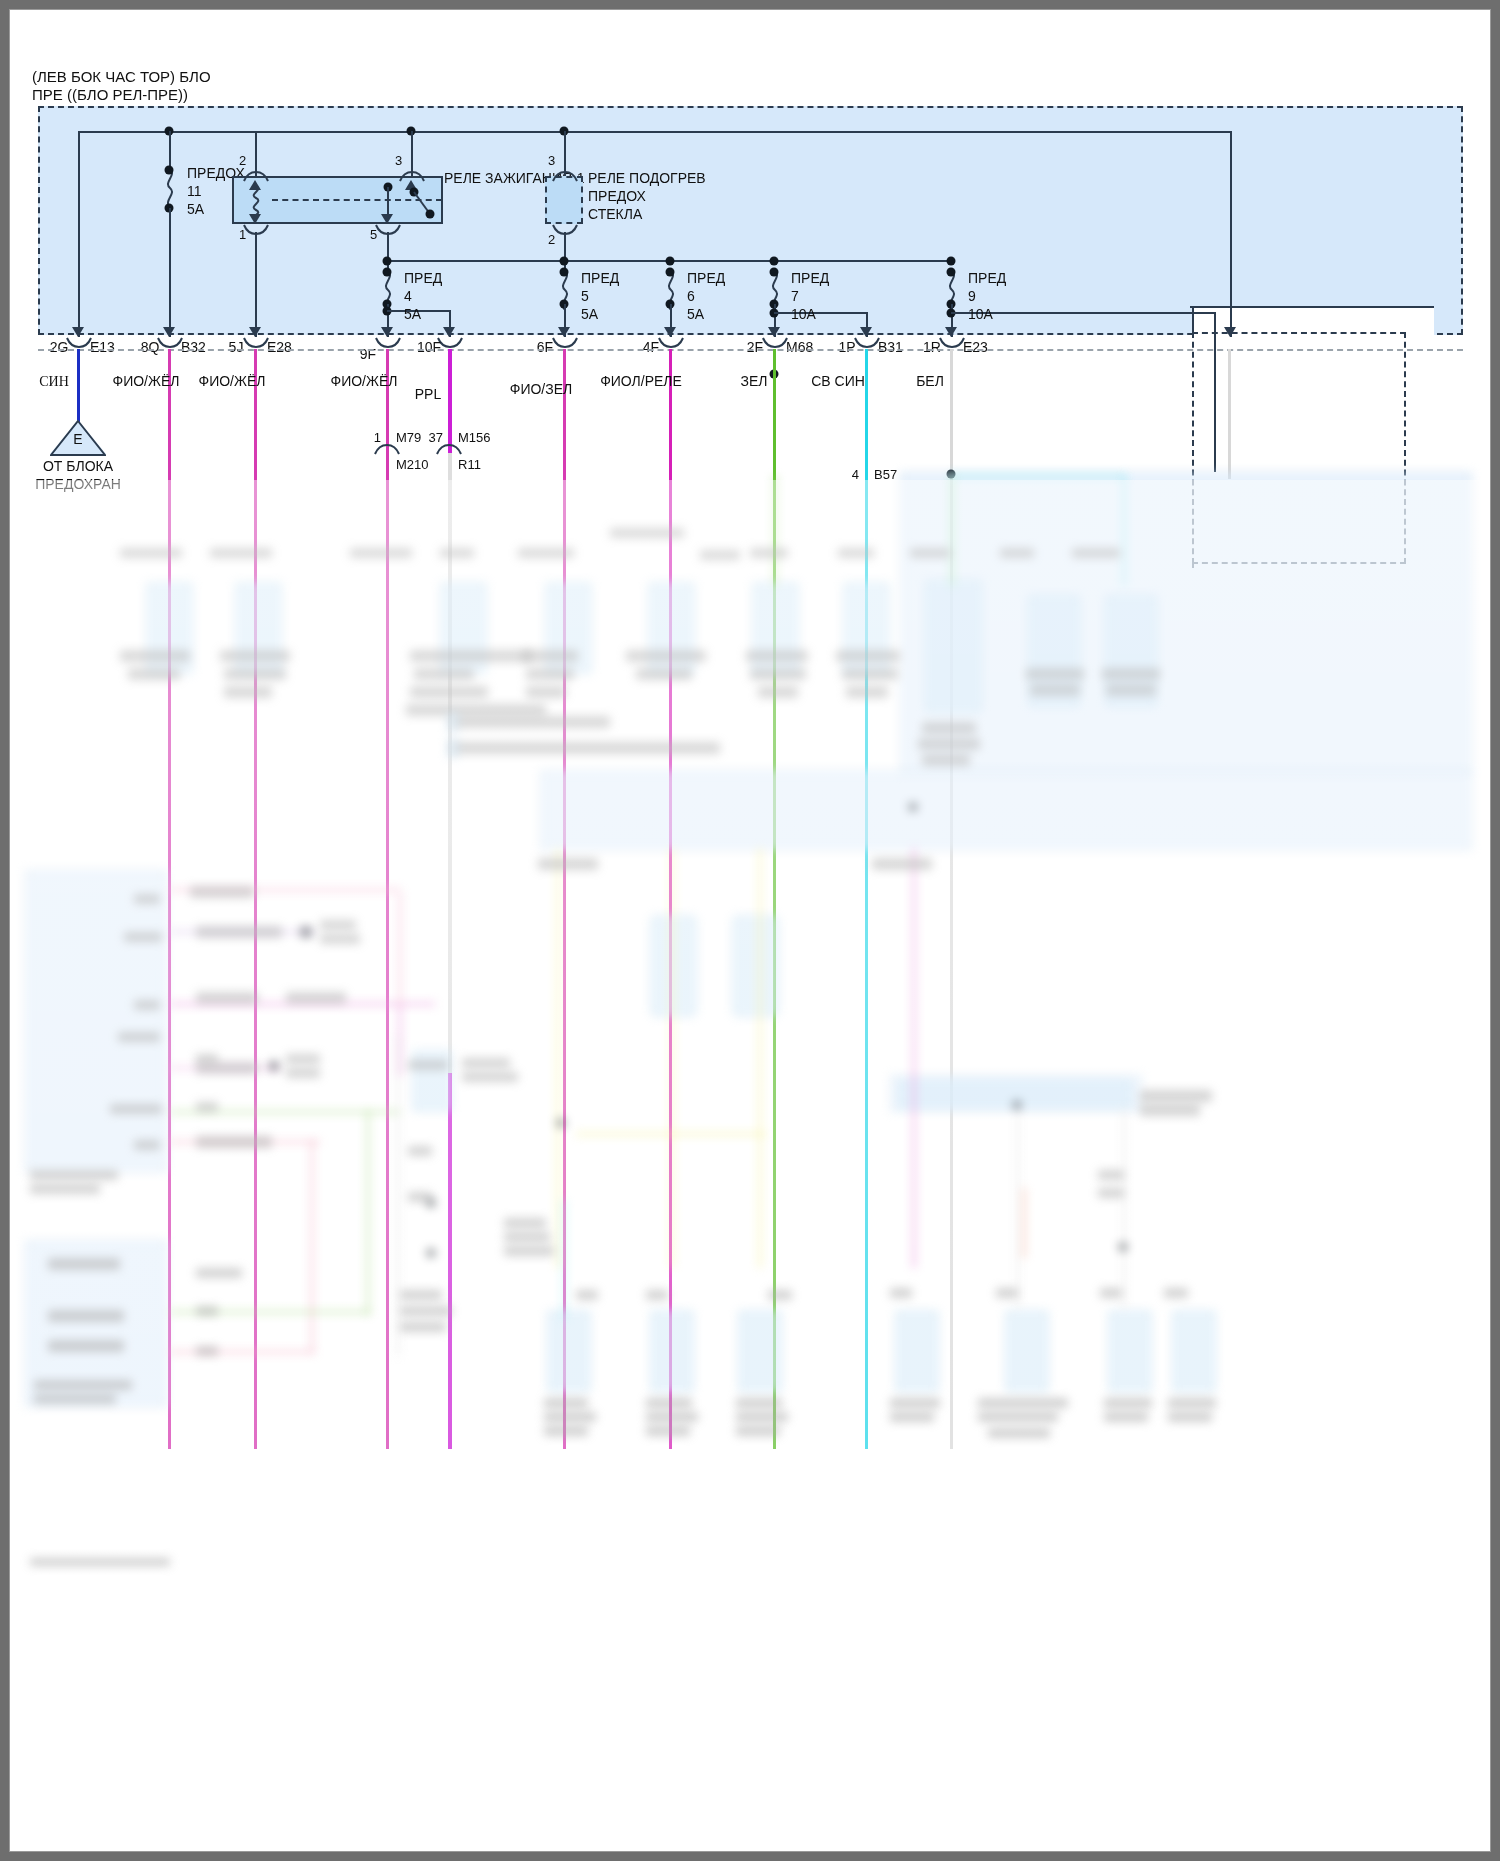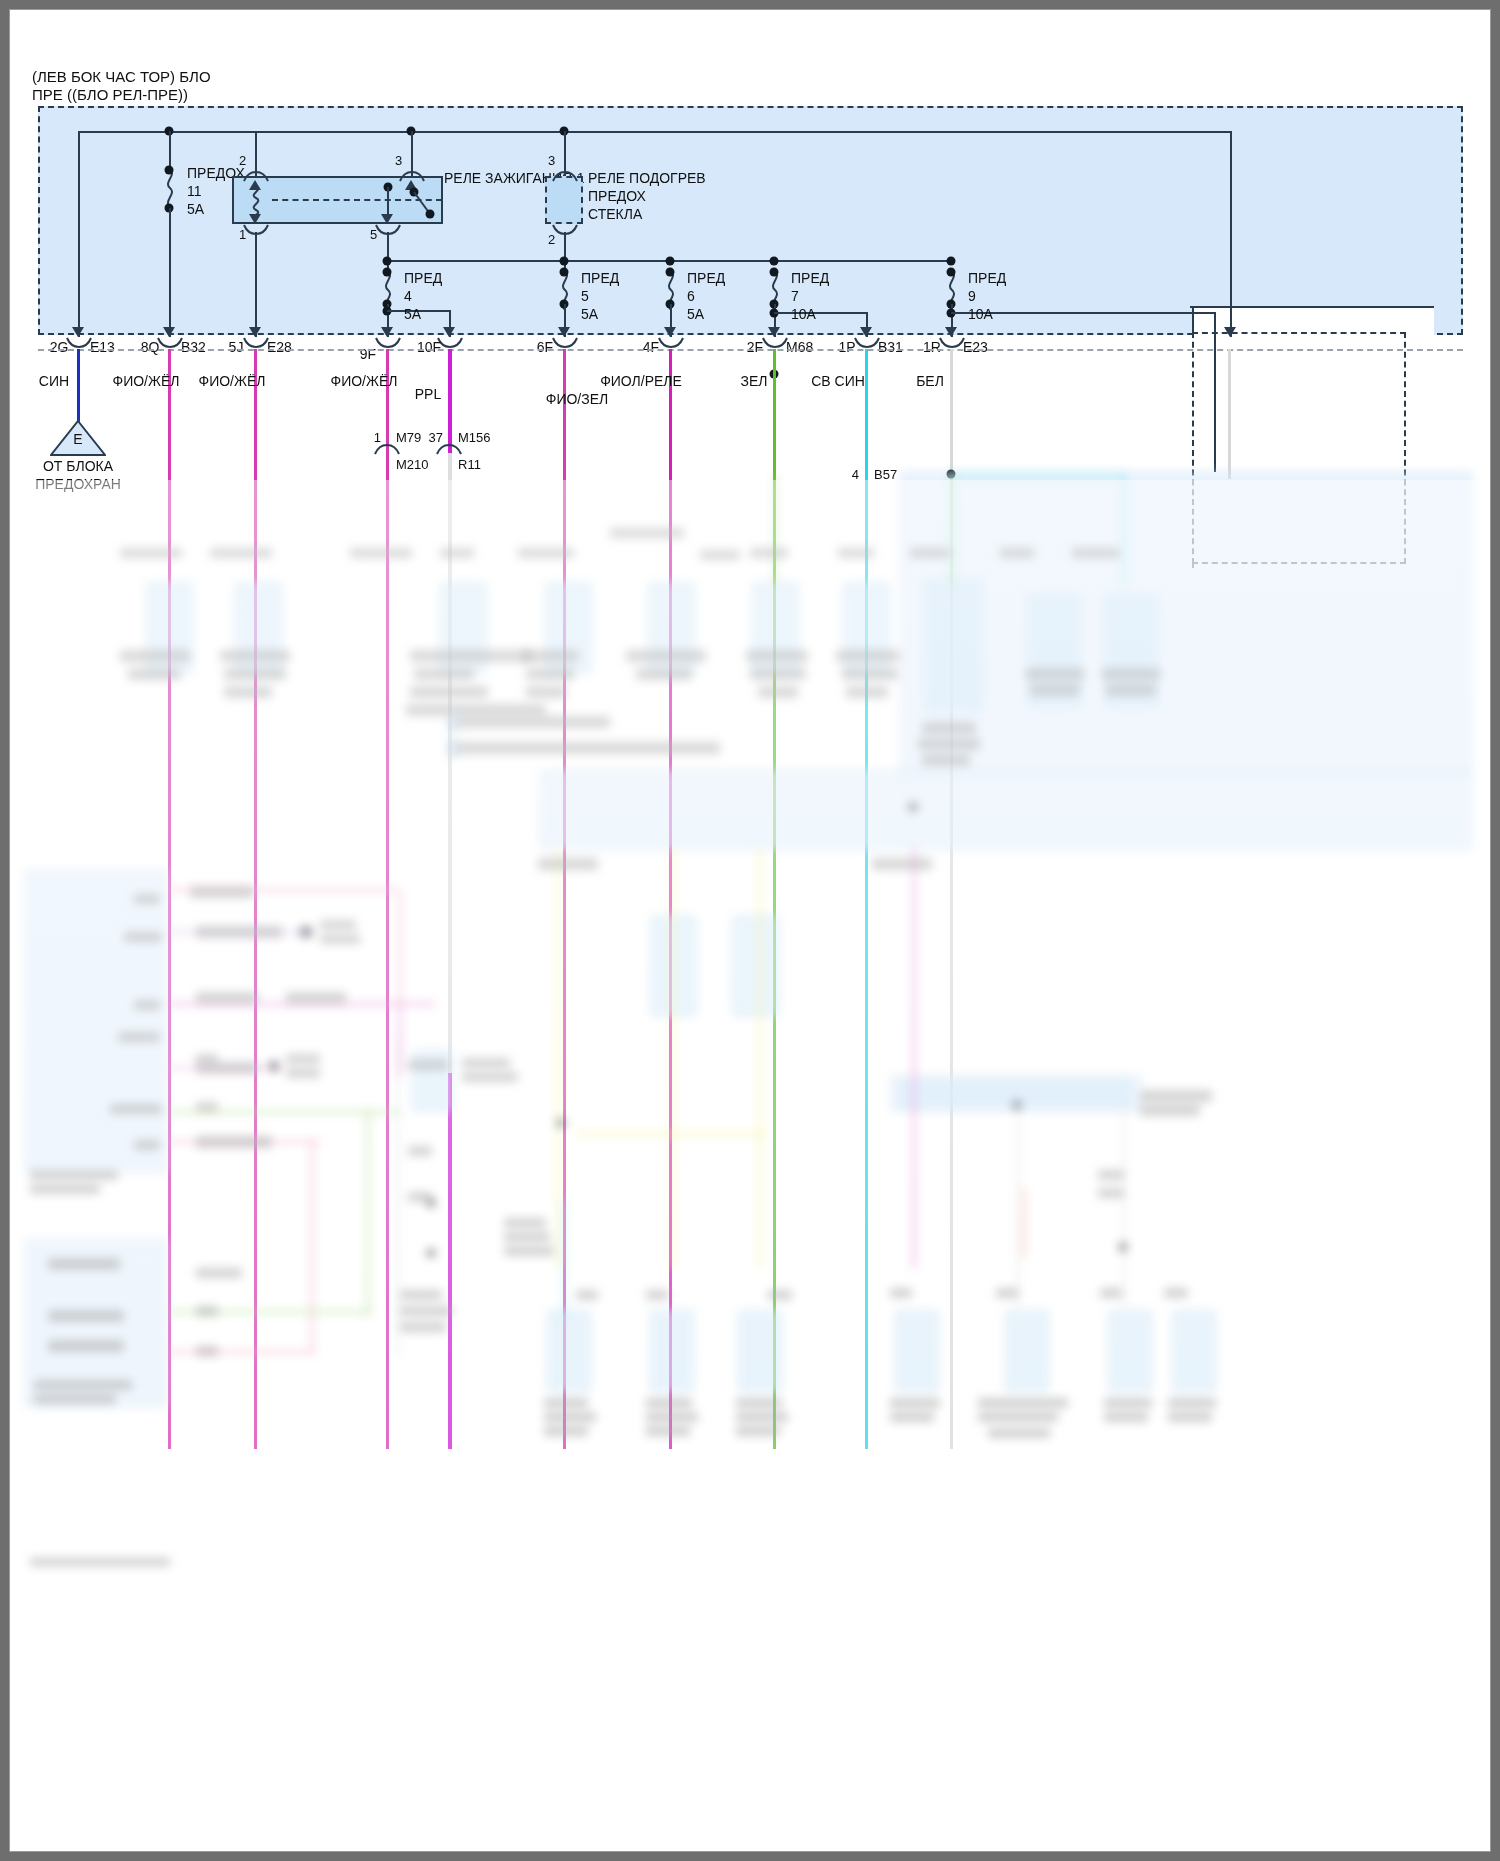--- a/index.html
+++ b/index.html
@@ -323,21 +323,21 @@
 
     <div class="txt c" style="left:837px;top:329px;">1P</div>
     <div class="txt" style="left:868px;top:329px;">B31</div>
 
     <div class="txt c" style="left:922px;top:329px;">1R</div>
     <div class="txt" style="left:953px;top:329px;">E23</div>
 
     <div class="abs" style="left:28px;top:339px;width:1425px;height:0;border-top:2px dashed #9aa3ab;"></div>
 
     <div class="cwire" style="left:67px;top:339px;height:74px;background:#1b2fc4;"></div>
-    <div class="txt c" style="left:44px;top:363px;">СИН</div>
+    <div class="txt c" style="left:44px;top:363px;font-family:Liberation Serif, serif;">СИН</div>
 
     <div class="gnd" style="left:68px;top:410px;"></div>
     <svg class="abs" style="left:40px;top:410px;width:56px;height:36px;" viewBox="0 0 56 36">
       <polygon points="28,1 55,35 1,35" fill="#d6e8fa" stroke="#2b3b4e" stroke-width="2"></polygon>
     </svg>
     <div class="txt c" style="left:68px;top:421px;font-size:14px;">E</div>
     <div class="txt c" style="left:68px;top:448px;font-size:14px;">ОТ БЛОКА</div>
     <div class="txt c" style="left:68px;top:466px;font-size:14px;">ПРЕДОХРАН</div>
 
     <div class="cwire" style="left:158px;top:339px;height:1100px;background:#d63bb2;"></div>
@@ -346,21 +346,21 @@
     <div class="cwire" style="left:244px;top:339px;height:1100px;background:#d63bb2;"></div>
     <div class="txt c" style="left:222px;top:363px;">ФИО/ЖЁЛ</div>
 
     <div class="cwire" style="left:376px;top:339px;height:1100px;background:#d63bb2;"></div>
     <div class="txt c" style="left:354px;top:363px;">ФИО/ЖЁЛ</div>
 
     <div class="cwire" style="left:438px;top:339px;height:1100px;background:#cc1fd6;width:4px;"></div>
     <div class="txt c" style="left:418px;top:363px;margin-top:13px;">PPL</div>
 
     <div class="cwire" style="left:553px;top:339px;height:1100px;background:#d63bb2;"></div>
-    <div class="txt c" style="left:531px;top:381px;margin-left:36px;">ФИО/ЗЕЛ</div>
+    <div class="txt c" style="left:531px;top:371px;">ФИО/ЗЕЛ</div>
 
     <div class="cwire" style="left:659px;top:339px;height:1100px;background:#d61fb8;"></div>
     <div class="txt c" style="left:631px;top:363px;">ФИОЛ/РЕЛЕ</div>
 
     <div class="cwire" style="left:763px;top:339px;height:1100px;background:#5fbf2f;"></div>
     <div class="txt c" style="left:744px;top:363px;">ЗЕЛ</div>
 
     <div class="cwire" style="left:855px;top:339px;height:1100px;background:#24d6e8;"></div>
     <div class="txt c" style="left:828px;top:363px;">СВ СИН</div>
 

